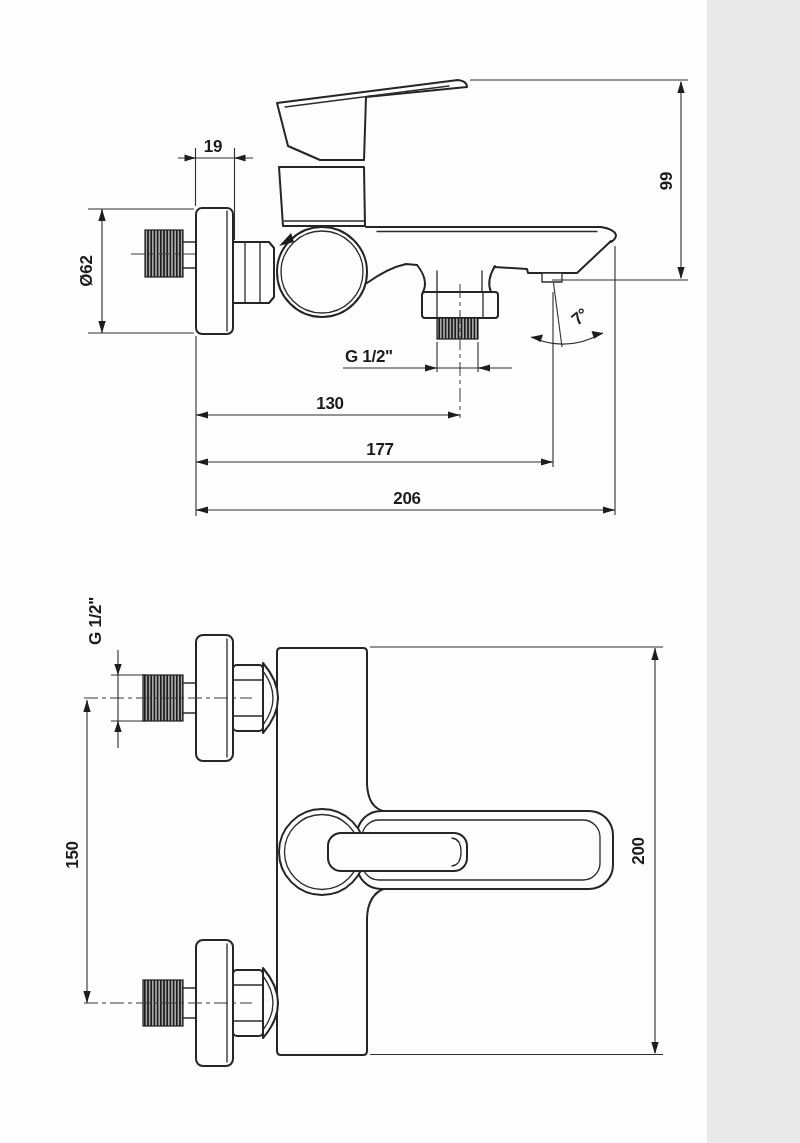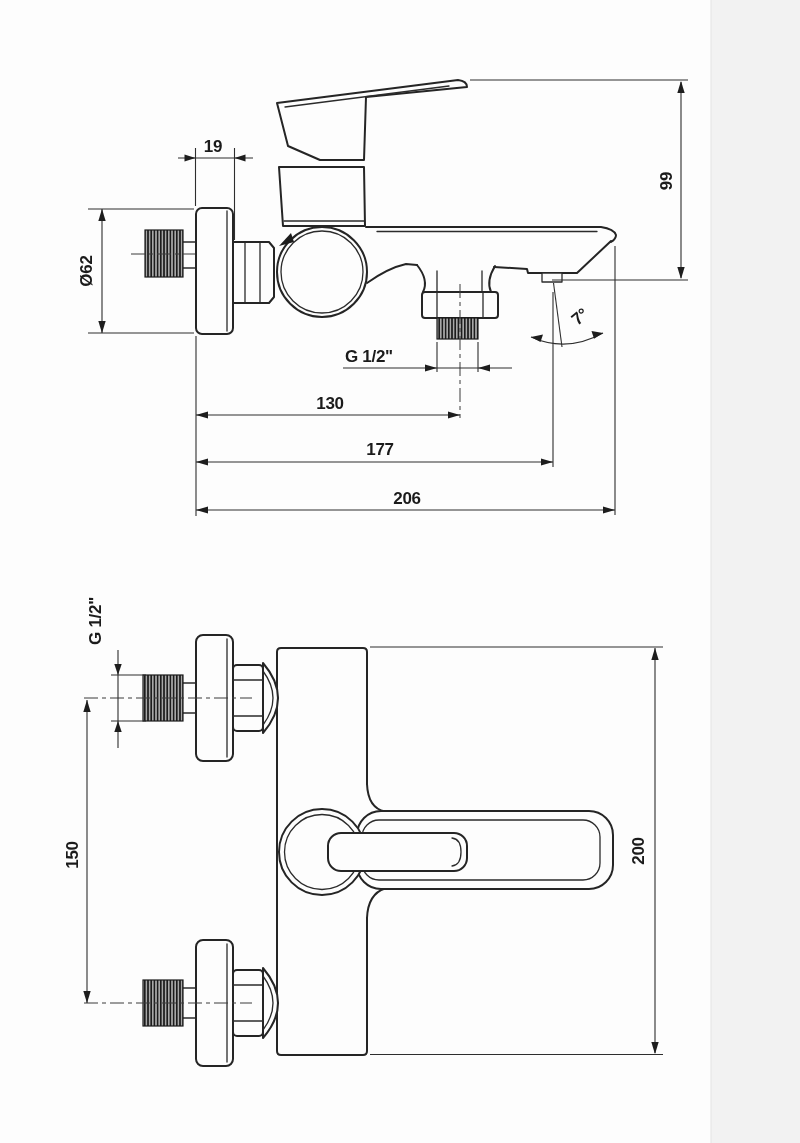--- a/index.html
+++ b/index.html
@@ -1,18 +1,18 @@
 <!DOCTYPE html>
 <html><head>
 <meta charset="utf-8">
 <style>
   html,body{margin:0;padding:0;background:#e9e9e9;}
   .canvas{
     position:relative;
-    width:800px;height:1143px;
+    width:707px;height:1143px;
     background:#fdfdfd;
     overflow:hidden;
     font-family:"Liberation Sans", sans-serif;
   }
   svg{display:block;}
   .outline{fill:none;stroke:#252525;stroke-width:2;stroke-linecap:round;stroke-linejoin:round;}
   .outline-thin{fill:none;stroke:#2b2b2b;stroke-width:1.3;stroke-linecap:round;stroke-linejoin:round;}
   .white{fill:#fdfdfd;}
   .dim{fill:none;stroke:#2e2e2e;stroke-width:1.1;stroke-linecap:butt;}
   .cline{fill:none;stroke:#3a3a3a;stroke-width:1;stroke-dasharray:14 4 4 4;}

